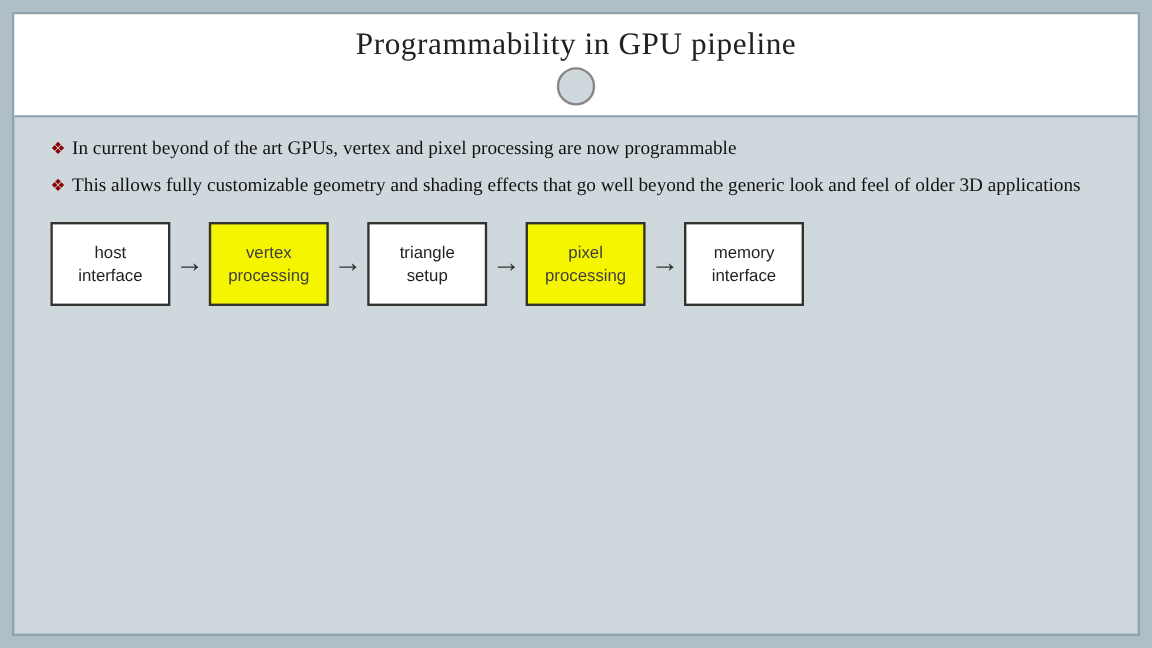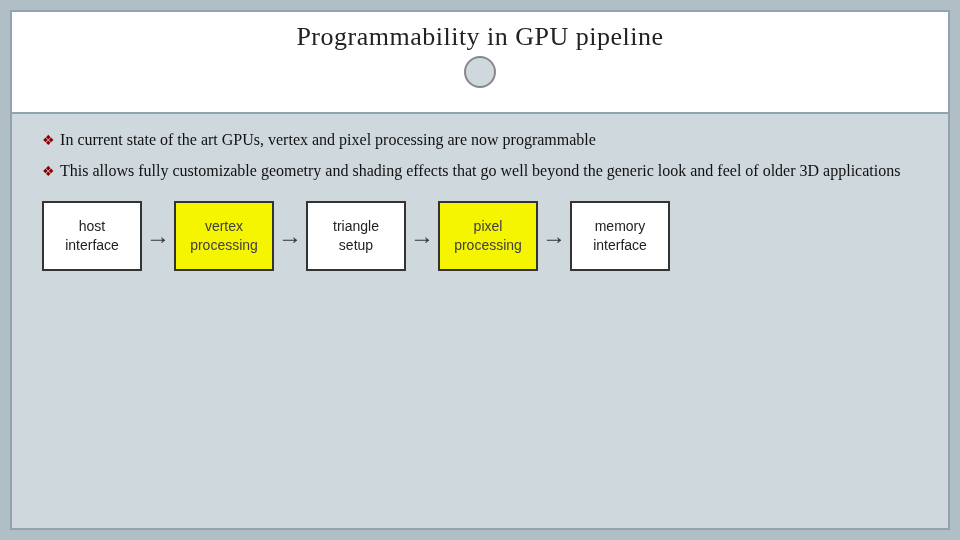--- a/index.html
+++ b/index.html
@@ -20,21 +20,21 @@
       border: 2px solid #90a4ae;
       display: flex;
       flex-direction: column;
       padding: 0;
     }
 
     .slide-header {
       background: #fff;
       border-bottom: 2px solid #90a4ae;
       text-align: center;
-      padding: 10px 20px 24px;
+      padding: 10px 20px 8px;
       position: relative;
     }
 
     .slide-header h1 {
       font-size: 26px;
       font-weight: normal;
       color: #222;
       letter-spacing: 0.5px;
     }
 
@@ -117,21 +117,21 @@
 
 <div class="slide">
   <div class="slide-header">
     <h1>Programmability in GPU pipeline</h1>
     <div class="header-icon"></div>
   </div>
 
   <div class="slide-body">
 
     <div class="bullet-item">
-      <span class="bullet-text">In  current  state  of  the  art  GPUs,  vertex  and  pixel  processing  are  now programmable</span>
+      <span class="bullet-text">In  current  beyond  of  the  art  GPUs,  vertex  and  pixel  processing  are  now programmable</span>
     </div>
 
 
     <div class="bullet-item">
       <span class="bullet-text">This  allows  fully  customizable  geometry  and  shading  effects  that  go  well beyond the generic look and feel of older 3D applications</span>
     </div>
 
     <div class="pipeline-section">
 
       <div class="pipeline-box box-white">

